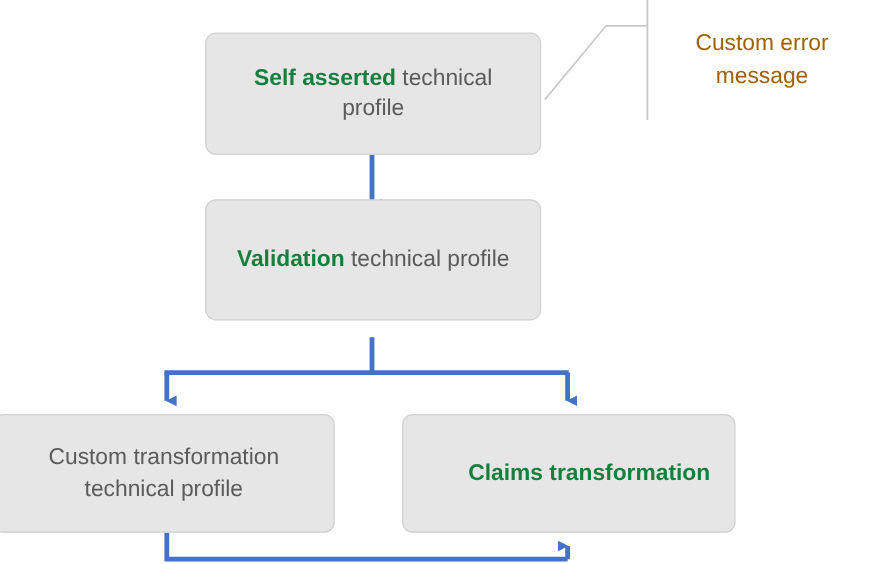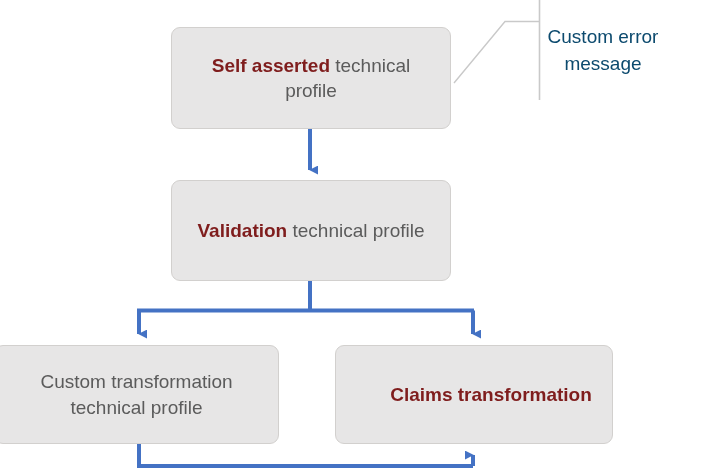--- a/index.html
+++ b/index.html
@@ -31,37 +31,37 @@
     font-size: 19px;
     color: #5B5B5B;
     padding: 4px 14px;
   }
   .node .txt {
     display: block;
     width: 100%;
   }
   .bold {
     font-weight: bold;
-    color: #7f1d1d;
+    color: #15803d;
   }
   .reg {
     font-weight: normal;
     color: #5B5B5B;
   }
   
   #node-self-asserted {
     left: 171px;
     top: 27px;
     width: 280px;
     height: 102px;
   }
   
   #node-validation {
     left: 171px;
-    top: 180px;
+    top: 166px;
     width: 280px;
     height: 101px;
   }
   
   #node-claims-transformation-technical-profile {
     left: -6px;
     top: 345px;
     width: 285px;
     height: 99px;
   }
@@ -76,27 +76,27 @@
   #connectors {
     position: absolute;
     left: 0;
     top: 0;
     width: 727px;
     height: 470px;
     pointer-events: none;
   }
   #callout-label {
     position: absolute;
-    left: 528px;
+    left: 560px;
     top: 24px;
     width: 150px;
     text-align: center;
     font-size: 19px;
     line-height: 1.42;
-    color: #0c4a6e;
+    color: #a16207;
     font-weight: normal;
   }
 </style>
 </head>
 <body>
 
 <div id="canvas">
 
   <svg id="connectors" viewBox="0 0 727 470" width="727" height="470">
     <defs>

